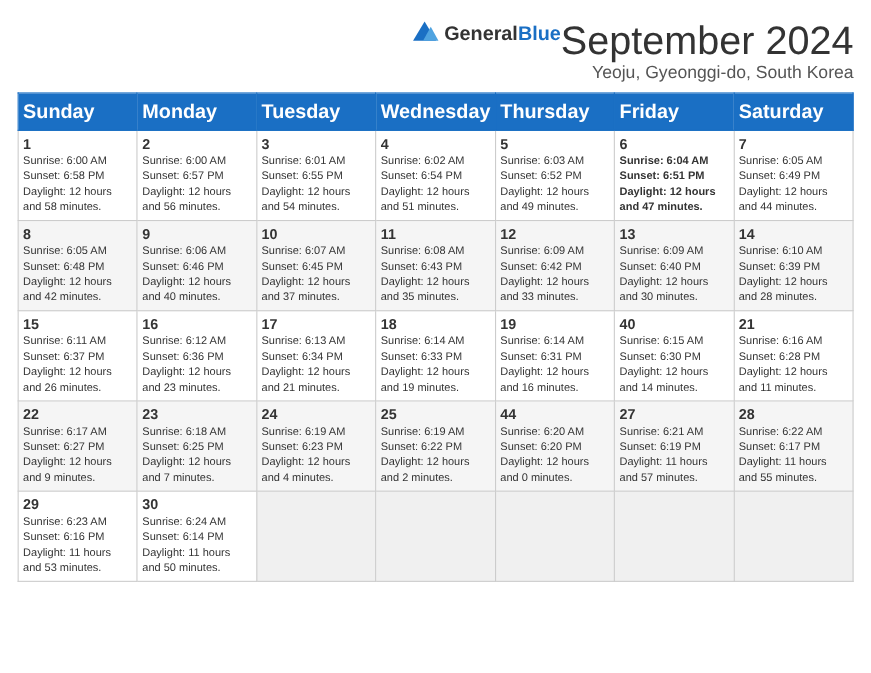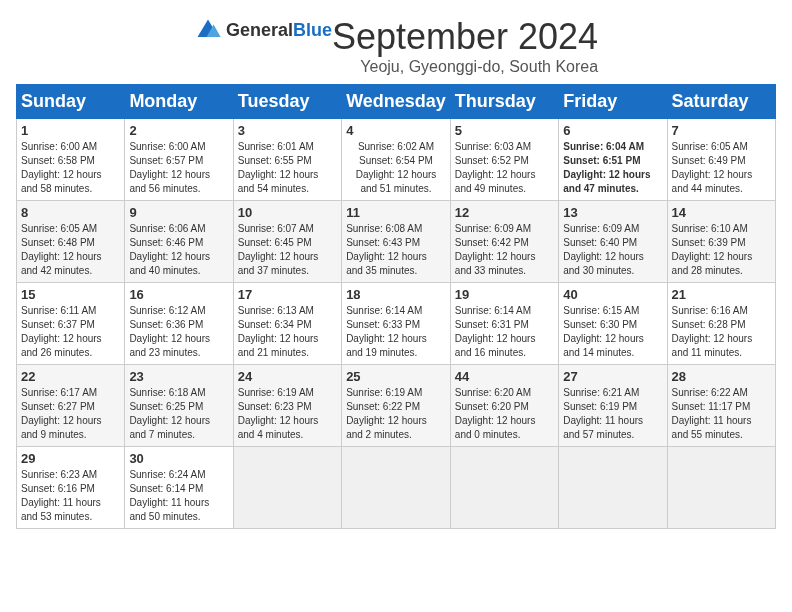--- a/index.html
+++ b/index.html
@@ -5,21 +5,21 @@
     * { box-sizing: border-box; margin: 0; padding: 0; }
     body {
       font-family: Arial, sans-serif;
       background: #fff;
       width: 792px;
       min-height: 612px;
       padding: 16px;
     }
     .header-area {
       display: flex;
-      justify-content: center;
+      justify-content: flex-end;
       align-items: flex-start;
       margin-bottom: 8px;
     }
     .logo {
       display: flex;
       align-items: center;
       gap: 4px;
     }
     .logo-text-general { font-size: 18px; font-weight: bold; color: #333; }
     .logo-text-blue { font-size: 18px; font-weight: bold; color: #1a6fc4; }
@@ -115,21 +115,21 @@
         </td>
         <td>
           <span class="day-num">3</span>
           <div class="day-info" style="white-space: pre-line;">Sunrise: 6:01 AM
 Sunset: 6:55 PM
 Daylight: 12 hours
 and 54 minutes.</div>
         </td>
         <td>
           <span class="day-num">4</span>
-          <div class="day-info" style="white-space: pre-line; text-align: center;">Sunrise: 6:02 AM
+          <div class="day-info" style="white-space: pre-line;">Sunrise: 6:02 AM
 Sunset: 6:54 PM
 Daylight: 12 hours
 and 51 minutes.</div>
         </td>
         <td>
           <span class="day-num">5</span>
           <div class="day-info" style="white-space: pre-line;">Sunrise: 6:03 AM
 Sunset: 6:52 PM
 Daylight: 12 hours
 and 49 minutes.</div>
@@ -290,21 +290,21 @@
         <td>
           <span class="day-num">27</span>
           <div class="day-info" style="white-space: pre-line;">Sunrise: 6:21 AM
 Sunset: 6:19 PM
 Daylight: 11 hours
 and 57 minutes.</div>
         </td>
         <td>
           <span class="day-num">28</span>
           <div class="day-info" style="white-space: pre-line;">Sunrise: 6:22 AM
-Sunset: 11:17 PM
+Sunset: 6:17 PM
 Daylight: 11 hours
 and 55 minutes.</div>
         </td>
       </tr>
       <tr>
         <td>
           <span class="day-num">29</span>
           <div class="day-info" style="white-space: pre-line;">Sunrise: 6:23 AM
 Sunset: 6:16 PM
 Daylight: 11 hours

